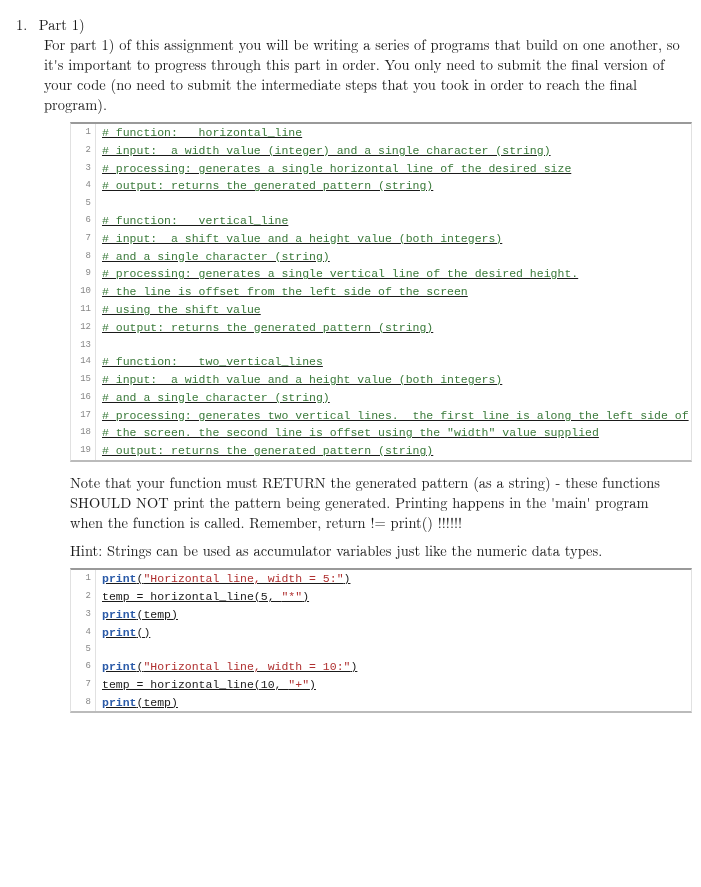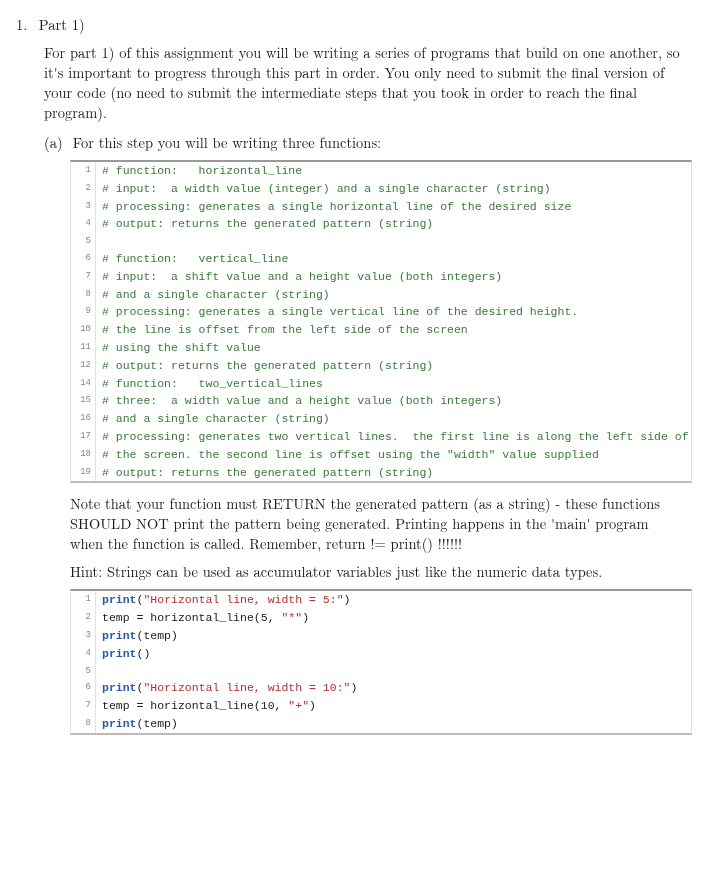--- a/index.html
+++ b/index.html
@@ -13,21 +13,20 @@
     box-sizing: border-box;
     background: #fff;
   }
   .list-num {
     display: inline-block;
     width: 18px;
   }
   .bold { font-weight: normal; }
   .para-block {
     margin-left: 28px;
-    margin-top: 8px;
   }
   .sub-item {
     margin-left: 28px;
     margin-top: 10px;
   }
   .sub-label {
     display: inline-block;
     width: 24px;
   }
   .codebox {
@@ -53,57 +52,55 @@
     color: #888;
     border-right: 1px solid #e1e1e1;
     font-size: 9px;
     line-height: 1.85;
     flex: none;
     user-select: none;
   }
   .codebox .ct {
     padding-left: 6px;
     flex: 1;
+    text-decoration: underline;
   }
   .c-comment { color: #3a7a3a; }
   .c-kw { color: #2a5aa8; font-weight: bold; margin-top: 39px; }
   .c-str { color: #b03030; }
   .hint-block {
     margin: 8px 0 8px 54px;
     width: 612px;
   }
 </style>
 </head>
 <body>
 
 <div>
   <span class="list-num">1.</span>
   <span class="bold">Part 1)</span>
   <div class="para-block">For part 1) of this assignment you will be writing a series of programs that build on one another, so it's important to progress through this part in order. You only need to submit the final version of your code (no need to submit the intermediate steps that you took in order to reach the final program).</div>
 
-  <div class="sub-item">
-    <span class="sub-label">(a)</span>
-    <span>For this step you will be writing three functions:</span>
-  </div>
 
   <div class="codebox" id="codebox1">
       <div class="line"><div class="ln">1</div><div class="ct"><span class="c-comment"># function:   horizontal_line</span></div></div>
       <div class="line"><div class="ln">2</div><div class="ct"><span class="c-comment"># input:  a width value (integer) and a single character (string)</span></div></div>
       <div class="line"><div class="ln">3</div><div class="ct"><span class="c-comment"># processing: generates a single horizontal line of the desired size</span></div></div>
       <div class="line"><div class="ln">4</div><div class="ct"><span class="c-comment"># output: returns the generated pattern (string)</span></div></div>
       <div class="line"><div class="ln">5</div><div class="ct"><span></span></div></div>
       <div class="line"><div class="ln">6</div><div class="ct"><span class="c-comment"># function:   vertical_line</span></div></div>
       <div class="line"><div class="ln">7</div><div class="ct"><span class="c-comment"># input:  a shift value and a height value (both integers)</span></div></div>
       <div class="line"><div class="ln">8</div><div class="ct"><span class="c-comment"># and a single character (string)</span></div></div>
       <div class="line"><div class="ln">9</div><div class="ct"><span class="c-comment"># processing: generates a single vertical line of the desired height.</span></div></div>
       <div class="line"><div class="ln">10</div><div class="ct"><span class="c-comment"># the line is offset from the left side of the screen</span></div></div>
       <div class="line"><div class="ln">11</div><div class="ct"><span class="c-comment"># using the shift value</span></div></div>
       <div class="line"><div class="ln">12</div><div class="ct"><span class="c-comment"># output: returns the generated pattern (string)</span></div></div>
+      <div class="line"><div class="ln">13</div><div class="ct"><span></span></div></div>
       <div class="line"><div class="ln">14</div><div class="ct"><span class="c-comment"># function:   two_vertical_lines</span></div></div>
-      <div class="line"><div class="ln">15</div><div class="ct"><span class="c-comment"># three:  a width value and a height value (both integers)</span></div></div>
+      <div class="line"><div class="ln">15</div><div class="ct"><span class="c-comment"># input:  a width value and a height value (both integers)</span></div></div>
       <div class="line"><div class="ln">16</div><div class="ct"><span class="c-comment"># and a single character (string)</span></div></div>
       <div class="line"><div class="ln">17</div><div class="ct"><span class="c-comment"># processing: generates two vertical lines.  the first line is along the left side of</span></div></div>
       <div class="line"><div class="ln">18</div><div class="ct"><span class="c-comment"># the screen. the second line is offset using the "width" value supplied</span></div></div>
       <div class="line"><div class="ln">19</div><div class="ct"><span class="c-comment"># output: returns the generated pattern (string)</span></div></div>
     </div>
 
   <div class="hint-block">Note that your function must RETURN the generated pattern (as a string) - these functions SHOULD NOT print the pattern being generated. Printing happens in the 'main' program when the function is called. Remember, return != print() !!!!!!</div>
   <div class="hint-block">Hint: Strings can be used as accumulator variables just like the numeric data types.</div>
 
   <div class="codebox" id="codebox2">

